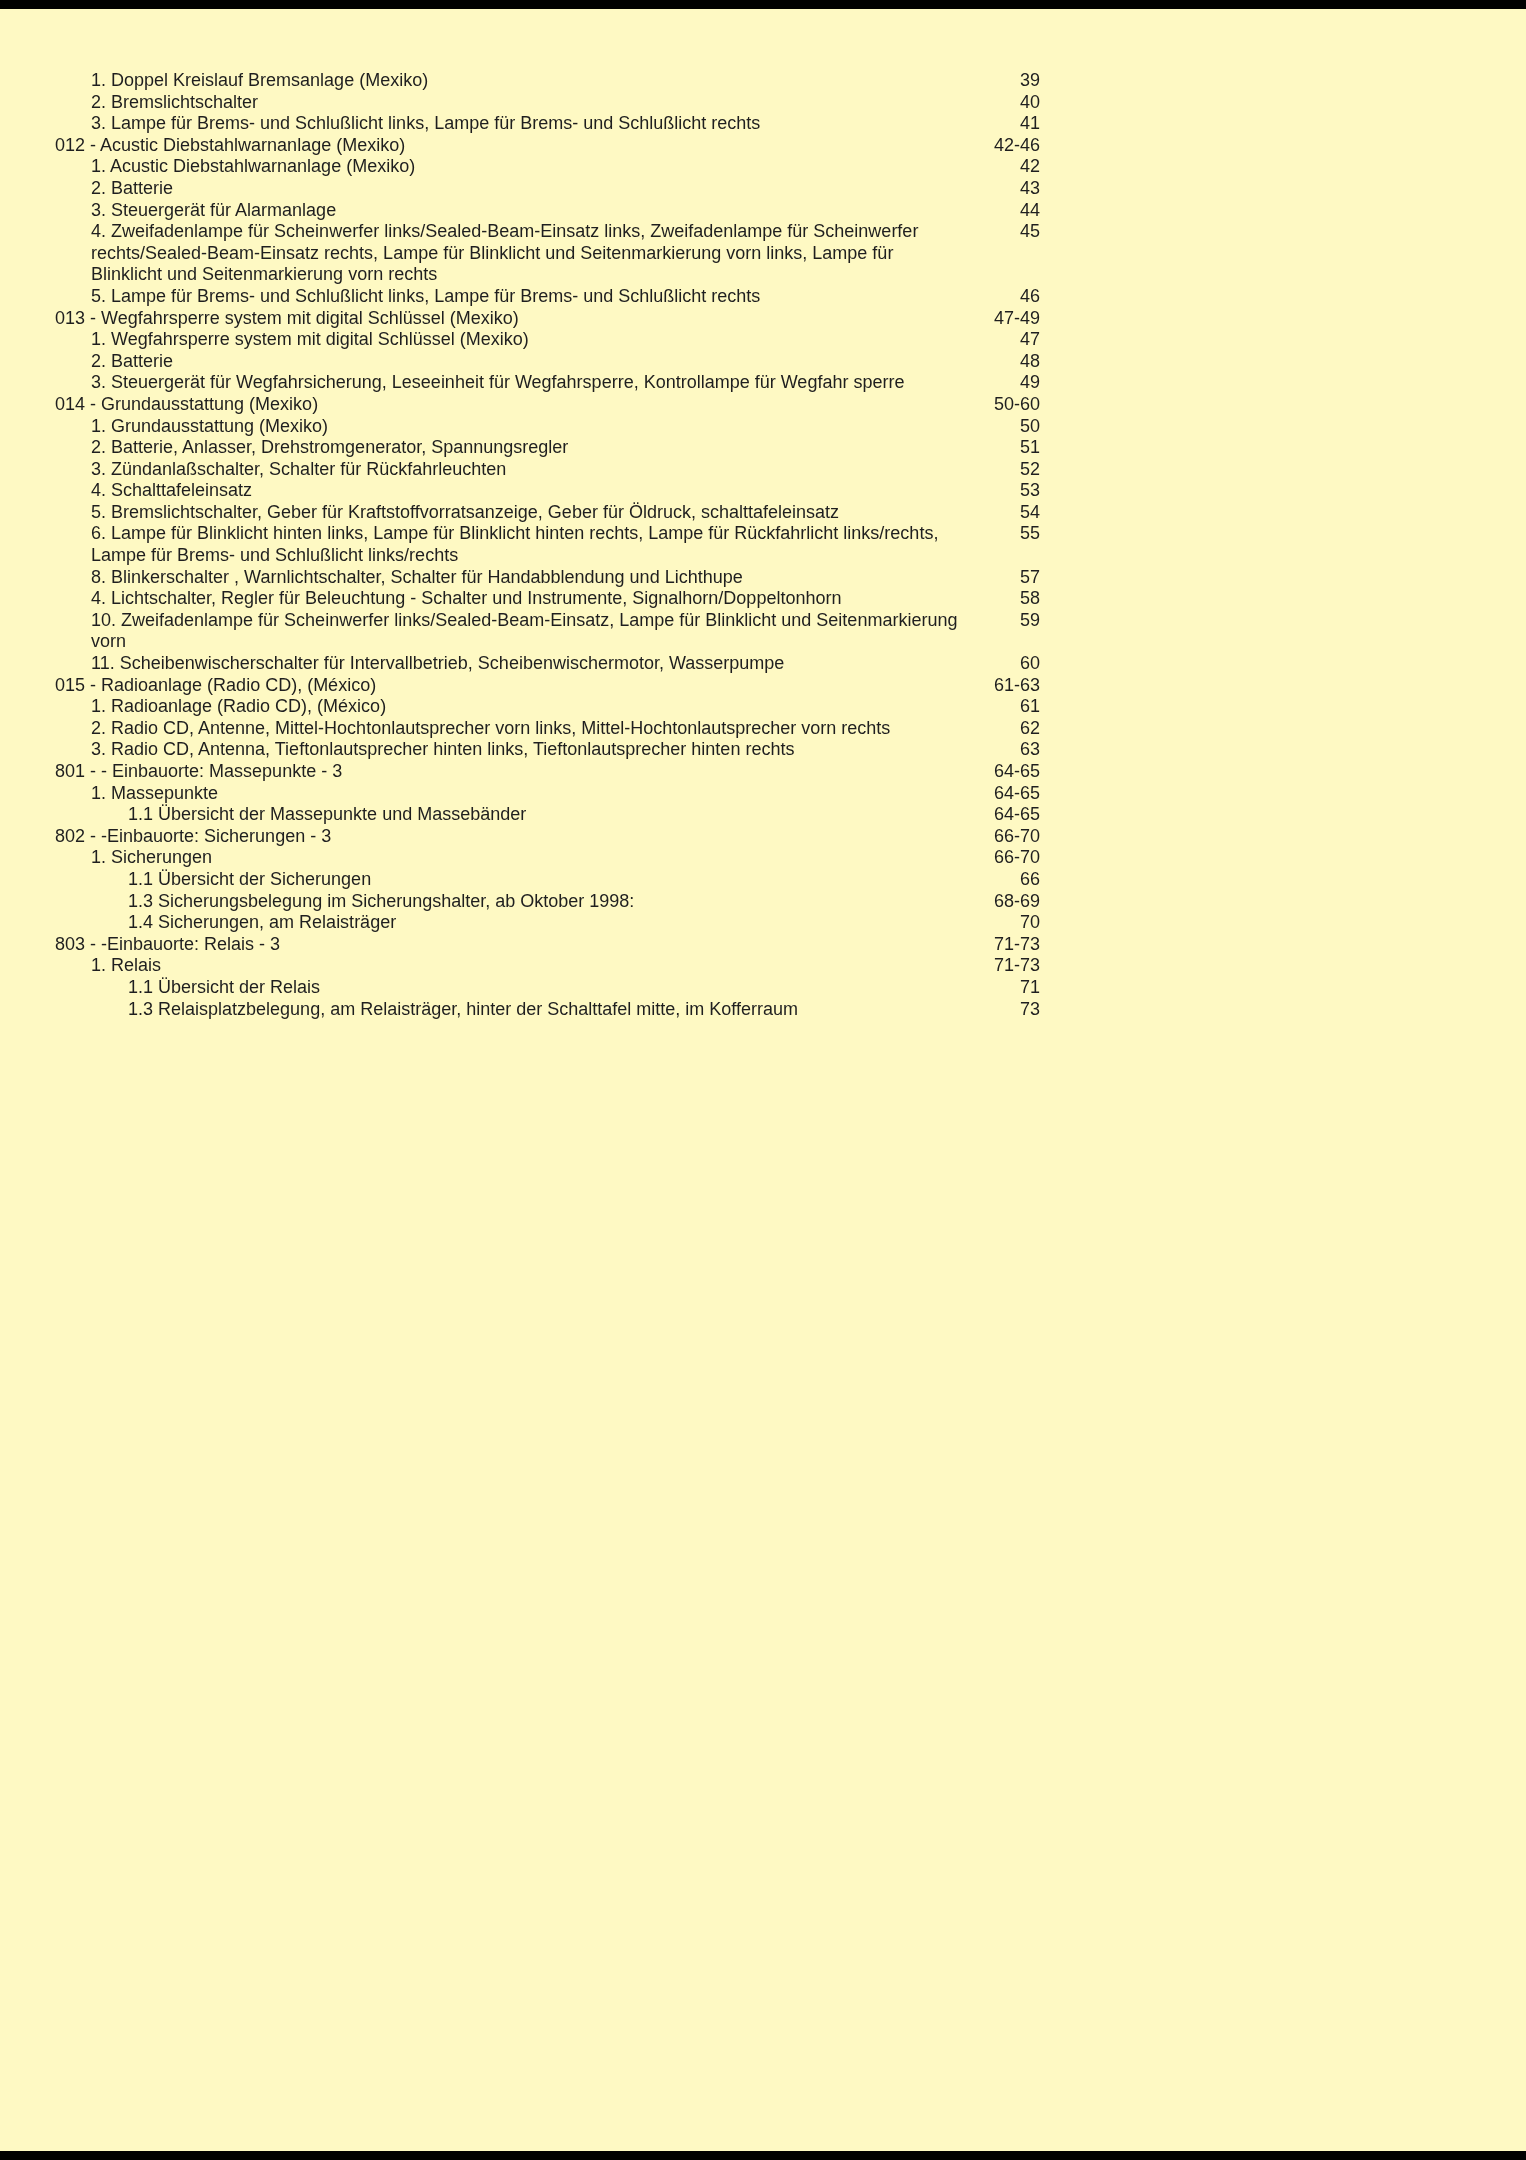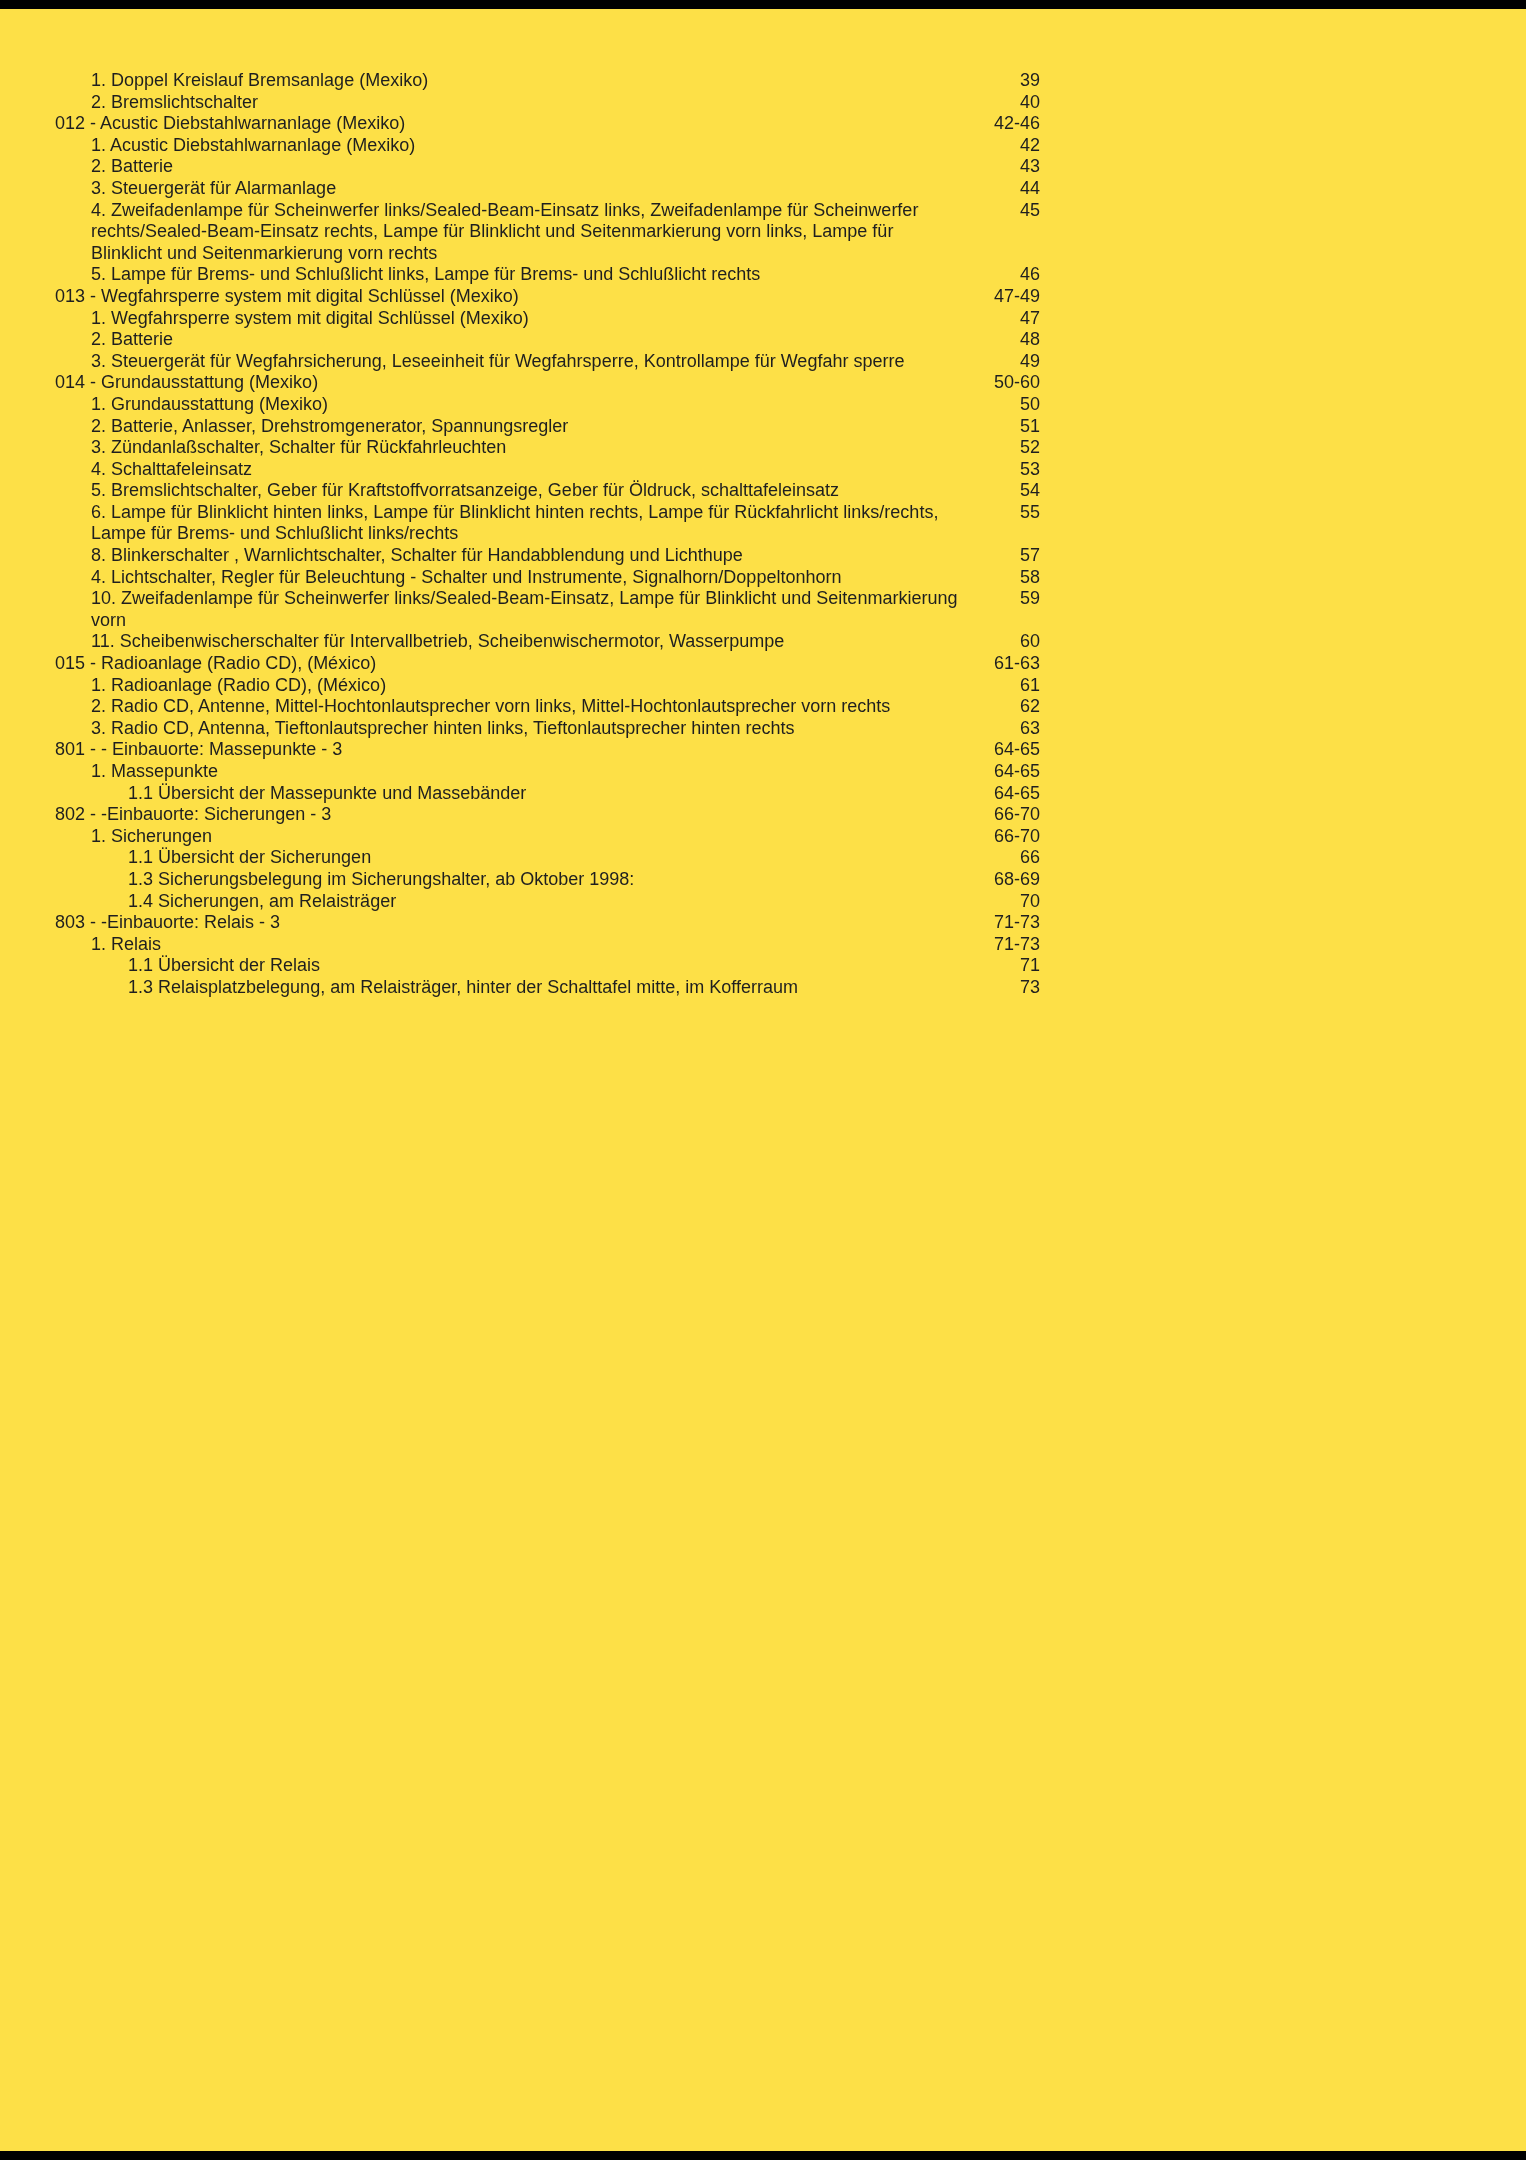--- a/index.html
+++ b/index.html
@@ -47,34 +47,38 @@
   .toc-page {
     flex: 0 0 80px;
     width: 80px;
     text-align: right;
     white-space: nowrap;
   }
 </style>
 </head>
 <body>
 
-<div class="page" style="background: #fde047;">
+<div class="page" style="background: #fef9c3;">
   <div class="scan-bar top" style="background: rgb(0, 0, 0);"></div>
 
   <div class="toc" style="color: rgb(31, 31, 31);">
   <div class="toc-row">
     <span class="toc-title indent-1">1. Doppel Kreislauf Bremsanlage (Mexiko)</span>
     <span class="toc-page">39</span>
   </div>
 
   <div class="toc-row">
     <span class="toc-title indent-1">2. Bremslichtschalter</span>
     <span class="toc-page">40</span>
   </div>
 
+  <div class="toc-row">
+    <span class="toc-title indent-1">3. Lampe für Brems- und Schlußlicht links, Lampe für Brems- und Schlußlicht rechts</span>
+    <span class="toc-page">41</span>
+  </div>
 
   <div class="toc-row">
     <span class="toc-title indent-0">012 - Acustic Diebstahlwarnanlage (Mexiko)</span>
     <span class="toc-page">42-46</span>
   </div>
 
   <div class="toc-row">
     <span class="toc-title indent-1">1. Acustic Diebstahlwarnanlage (Mexiko)</span>
     <span class="toc-page">42</span>
   </div>

